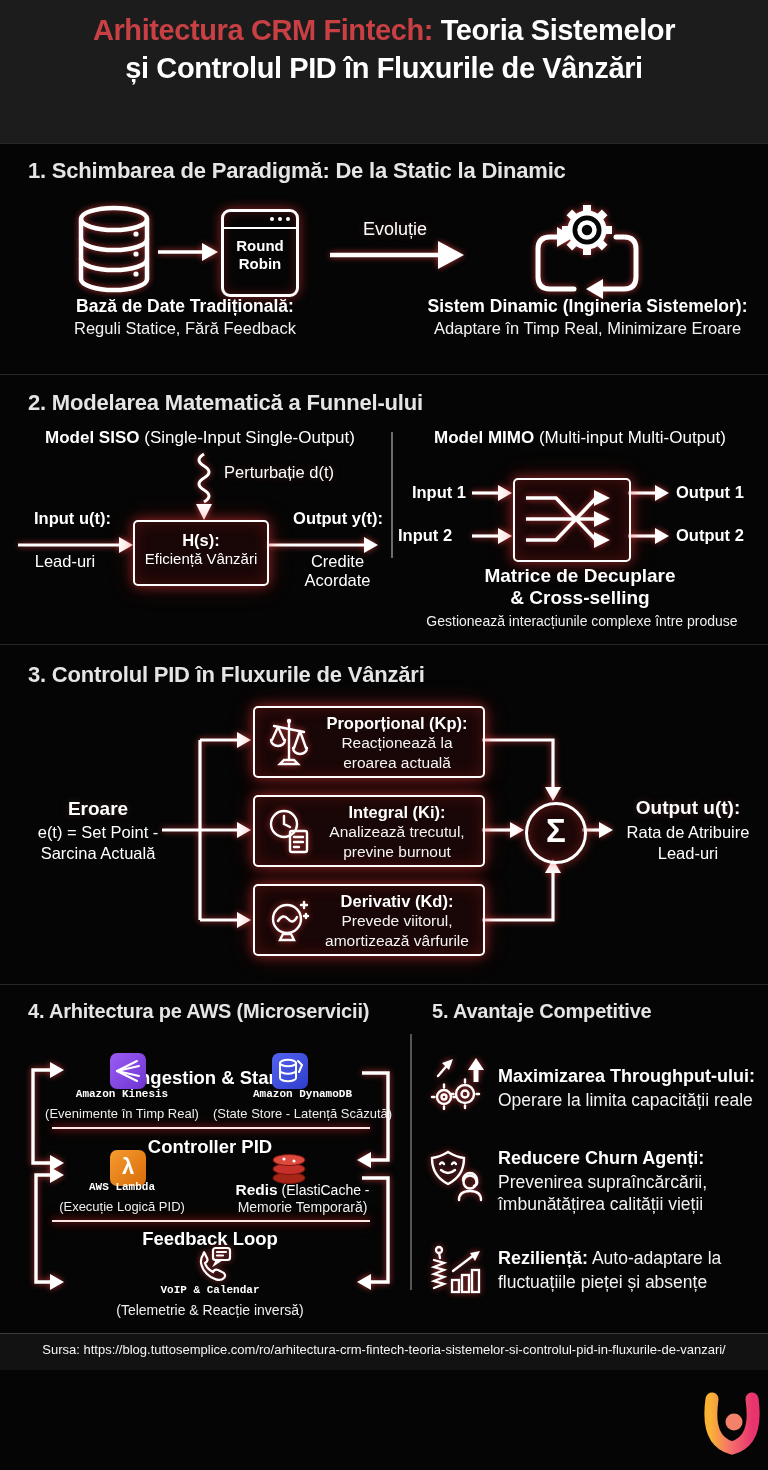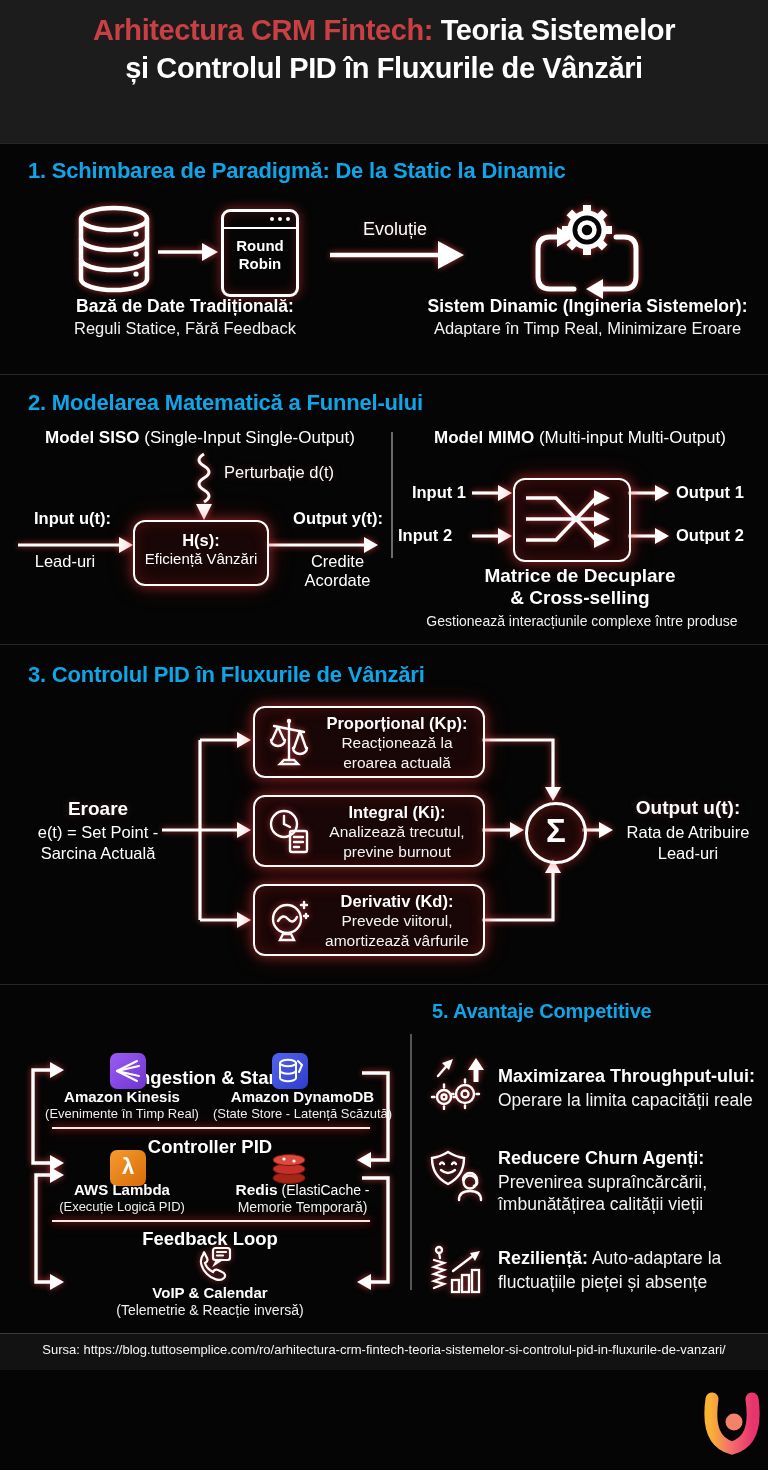--- a/index.html
+++ b/index.html
@@ -7,34 +7,34 @@
         font-family:"Liberation Sans",sans-serif;color:#fff;}
   .abs{position:absolute;}
   .ctr{text-align:center;}
   .red{color:#c84043;}
   .b{font-weight:bold;}
   .hdr{top:0;left:0;width:768px;height:143px;background:#1c1c1c;}
   .t1{top:14px;left:0;width:768px;font-size:29px;font-weight:bold;letter-spacing:-.4px;}
   .t2{top:52px;left:0;width:768px;font-size:29px;font-weight:bold;letter-spacing:-.4px;}
   .sub{top:100px;left:0;width:768px;font-size:18.5px;color:#ececec;}
   .hr{left:0;width:768px;height:1px;background:#272727;}
-  .sech{font-size:22px;font-weight:bold;color:#0ea5e9;letter-spacing:-.2px;}
+  .sech{font-size:22px;font-weight:bold;color:#e5e5e5;letter-spacing:-.2px;}
   .sech.small{font-size:20px;}
-  .gbox{border:2.5px solid #fff;border-radius:12px;background:rgba(45,8,8,.5);
+  .gbox{border:2.5px solid #fff;border-radius:5px;background:rgba(45,8,8,.5);
         box-shadow:0 0 12px rgba(255,60,60,.5),0 0 26px rgba(255,60,60,.22),inset 0 0 16px rgba(255,60,60,.2);}
   .rg{filter:drop-shadow(0 0 3px rgba(255,70,70,.7));}
   .wg{text-shadow:0 0 8px rgba(255,130,130,.25);}
   .cap1{font-size:17.5px;font-weight:bold;}
   .cap2{font-size:16.5px;color:#f2f2f2;}
   .lbl{font-size:16.5px;}
   .lblb{font-size:16.5px;font-weight:bold;}
   .pid-title{font-size:16.5px;font-weight:bold;line-height:20px;}
   .pid-line{font-size:15.5px;line-height:20px;color:#f5f5f5;}
   .sq{border-radius:7px;}
-  .svcn{font-size:15px;font-weight:bold;}
+  .svcn{font-size:11px;font-weight:bold;font-family:Liberation Mono, monospace;}
   .svcd{font-size:13px;color:#efefef;}
   .layert{font-size:18.5px;font-weight:bold;}
   .reddiv{height:2px;background:#ffe7e7;box-shadow:0 0 7px rgba(220,40,40,.9),0 0 14px rgba(220,40,40,.5);}
   .adv-t{font-size:18px;font-weight:bold;}
   .adv-x{font-size:17.5px;color:#f3f3f3;}
   .src{font-size:13px;color:#f5f5f5;}
   .vdiv{width:2px;background:#6b6b6b;}
   .browser{border:3px solid #fff;border-radius:9px;
            box-shadow:0 0 12px rgba(255,60,60,.55),inset 0 0 12px rgba(255,60,60,.25);}
   .browser .bar{height:15px;border-bottom:2.5px solid #fff;position:relative;}
@@ -267,20 +267,21 @@
   </div>
 
   <div class="abs sum" style="top:802px;left:525px;width:56px;height:56px;">Σ</div>
 
   <div class="abs ctr b wg" style="top:797px;left:608px;width:160px;font-size:19px;">Output u(t):</div>
   <div class="abs ctr" style="top:823px;left:608px;width:160px;font-size:16.5px;">Rata de Atribuire</div>
   <div class="abs ctr" style="top:844px;left:608px;width:160px;font-size:16.5px;">Lead-uri</div>
 
   <div class="abs hr" style="top:984px;"></div>
 
+  <div class="abs sech small" style="top:1000px;left:28px;">4. Arhitectura pe AWS (Microservicii)</div>
   <div class="abs vdiv" style="top:1034px;left:410px;height:256px;background:#555;"></div>
 
   <svg class="abs rg" style="top:984px;left:0;" width="768" height="346">
     <g stroke="#fff" stroke-width="3.4" fill="none">
       <polyline points="52,86 33,86 33,179 52,179"></polyline>
       <polyline points="52,191 36,191 36,298 52,298"></polyline>
       <polyline points="362,89 388,89 388,176 370,176"></polyline>
       <polyline points="362,194 388,194 388,298 370,298"></polyline>
     </g>
     <polygon points="64,86 50,78 50,94" fill="#fff"></polygon>

